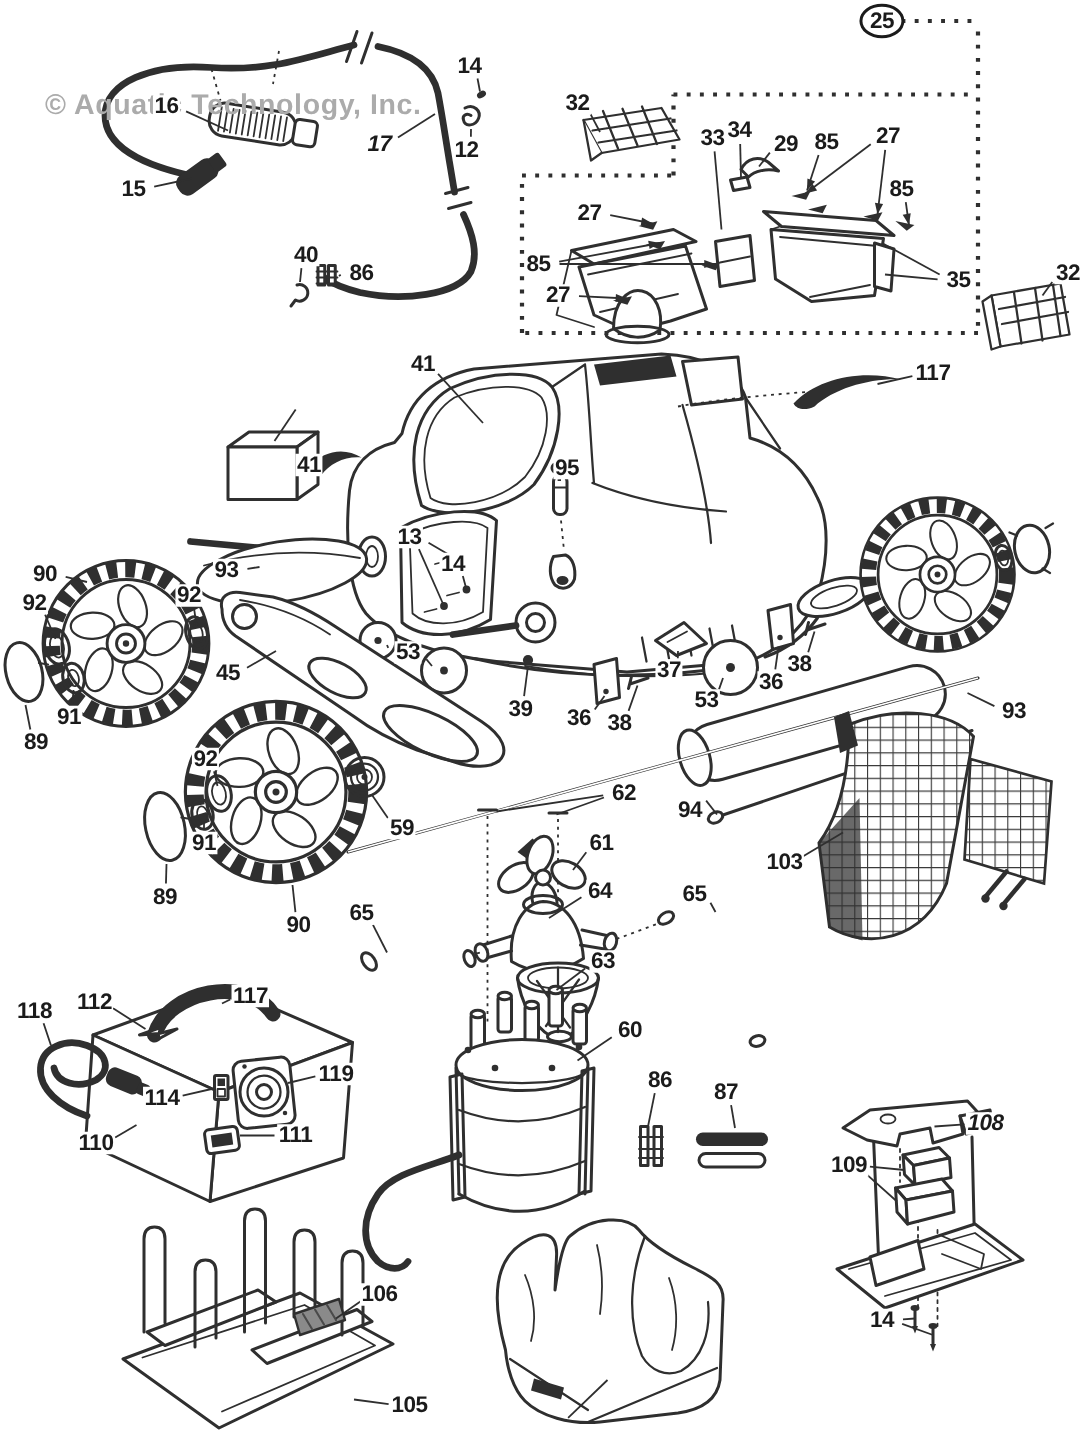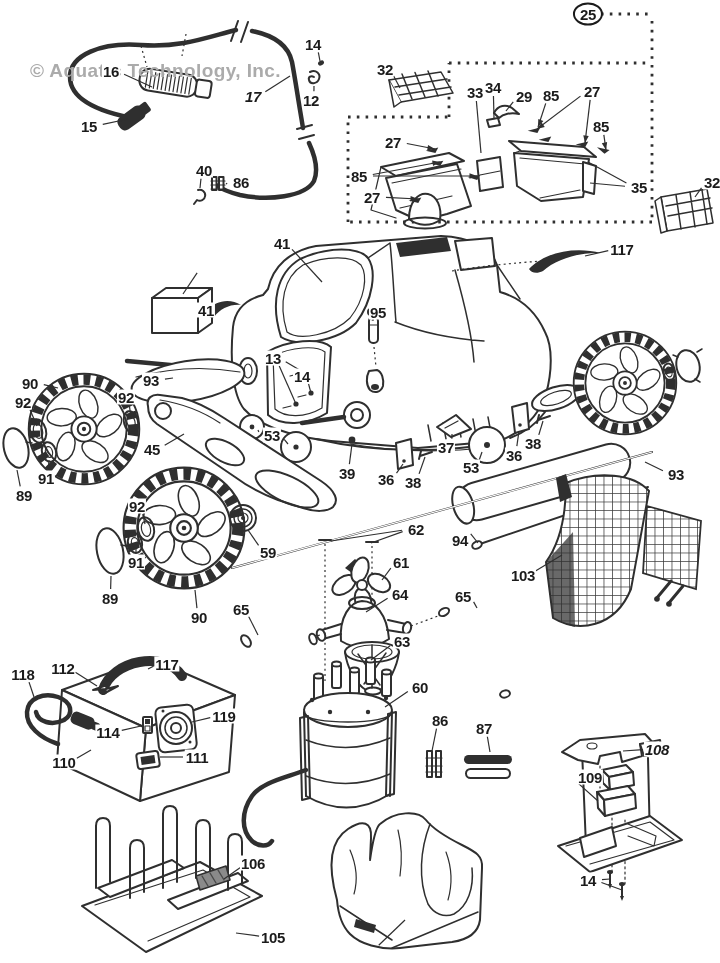--- a/index.html
+++ b/index.html
@@ -604,16 +604,16 @@
       <div class="callout" style="left: 63px; top: 668px;">112</div>
       <div class="callout" style="left: 23px; top: 674px;">118</div>
       <div class="callout" style="left: 108px; top: 732px;">114</div>
       <div class="callout" style="left: 224px; top: 716px;">119</div>
       <div class="callout" style="left: 64px; top: 762px;">110</div>
       <div class="callout" style="left: 197px; top: 757px;">111</div>
       <div class="callout" style="left: 253px; top: 863px;">106</div>
       <div class="callout" style="left: 273px; top: 937px;">105</div>
       <div class="callout" style="left: 368px; top: 978px; margin-top: 29px;">101</div>
       <div class="callout" style="left: 657px; top: 749px; font-style: italic;">108</div>
-      <div class="callout" style="left: 566px; top: 777px; margin-left: 24px;">109</div>
+      <div class="callout" style="left: 566px; top: 777px;">109</div>
       <div class="callout" style="left: 588px; top: 880px;">14</div>
     </div>
 </div>
 
 </body></html>

